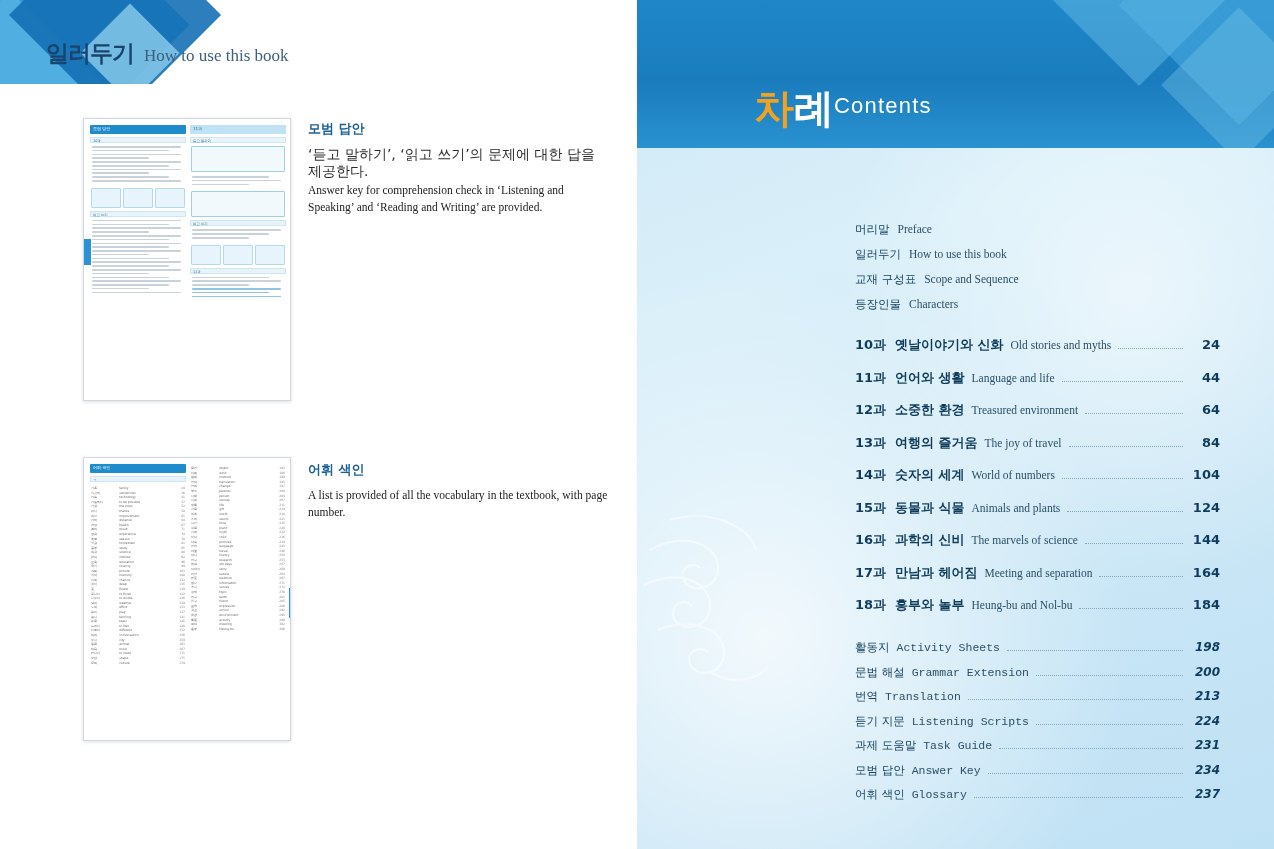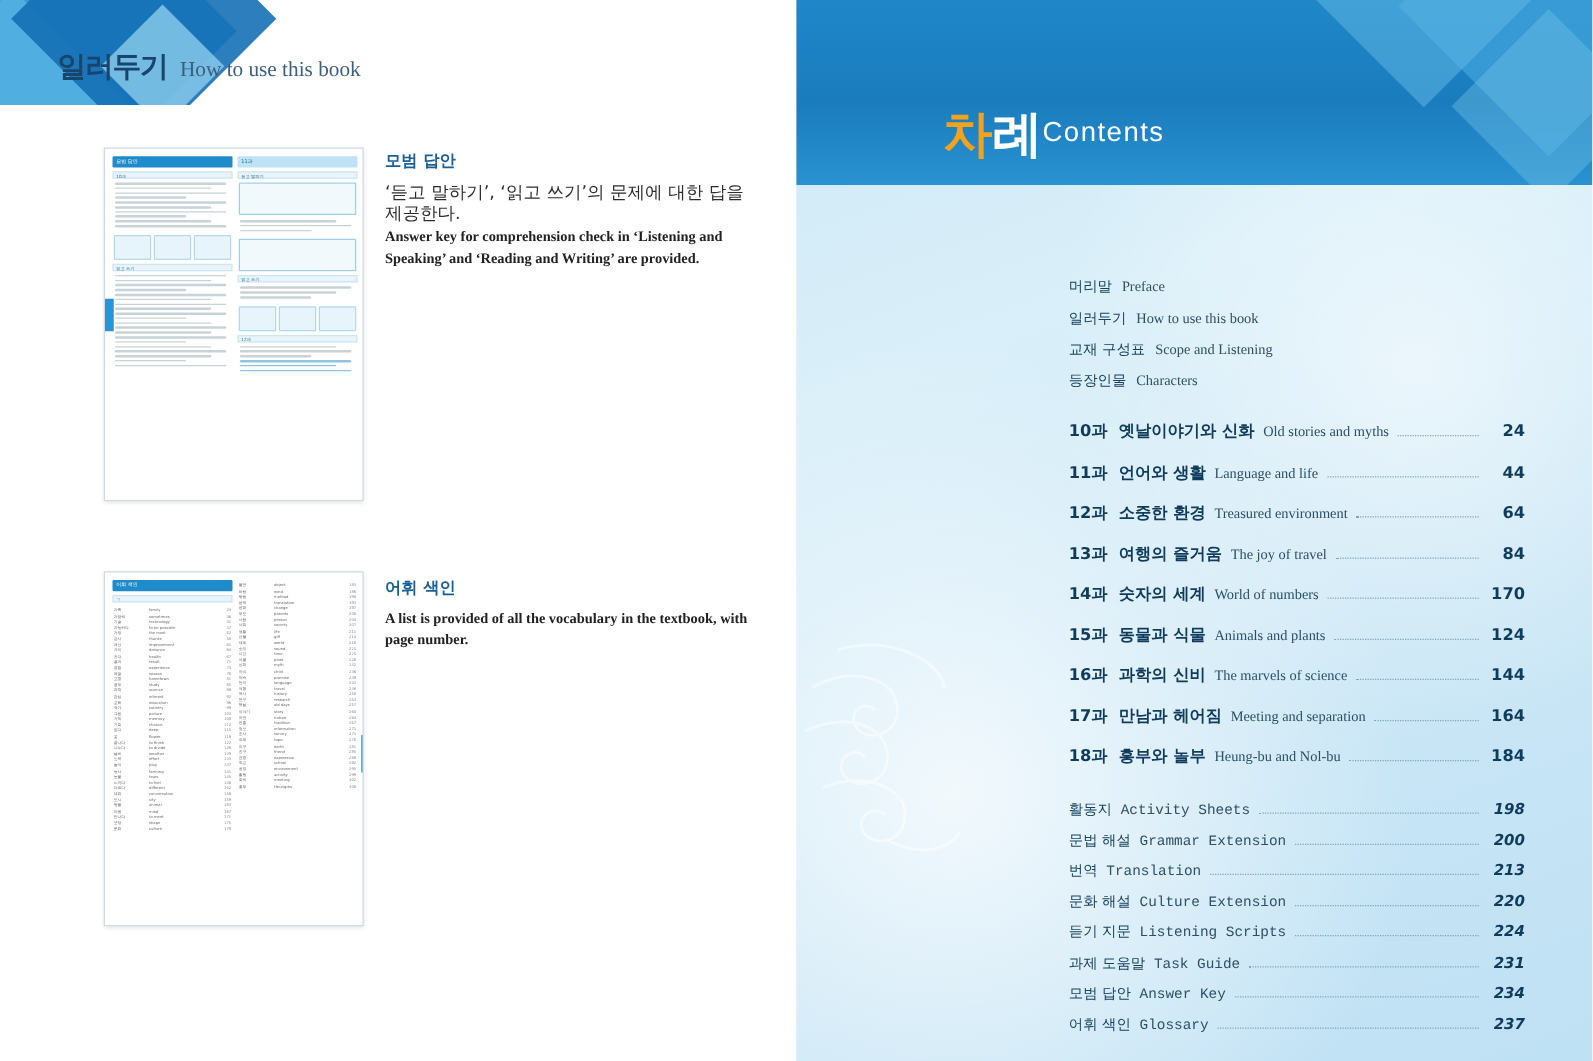--- a/index.html
+++ b/index.html
@@ -202,21 +202,20 @@
     margin: 0 0 2px 0;
     font-family: "DejaVu Sans", sans-serif;
     font-size: 14px;
     line-height: 17px;
     color: #2c2c2c;
   }
   .callout p.en {
     font-family: "Liberation Serif", serif;
     font-size: 11.5px;
     color: #222;
-    font-weight: bold;
   }
 
   
   .page-right {
     position: absolute;
     left: 637px; top: 0;
     width: 637px; height: 849px;
     overflow: hidden;
     background:
       radial-gradient(circle at 20% 75%, rgba(255,255,255,0.75) 0%, rgba(255,255,255,0) 45%),
@@ -908,21 +907,21 @@
     <div class="toc-front-row">
       <span class="toc-ko">머리말</span>
       <span class="toc-en">Preface</span>
     </div>
     <div class="toc-front-row">
       <span class="toc-ko">일러두기</span>
       <span class="toc-en">How to use this book</span>
     </div>
     <div class="toc-front-row">
       <span class="toc-ko">교재 구성표</span>
-      <span class="toc-en">Scope and Listening</span>
+      <span class="toc-en">Scope and Sequence</span>
     </div>
     <div class="toc-front-row">
       <span class="toc-ko">등장인물</span>
       <span class="toc-en">Characters</span>
     </div>
   </div>
 
   <div class="toc-units">
     <div class="toc-unit-row">
       <span class="u-num">10과</span>
@@ -950,21 +949,21 @@
       <span class="u-ko">여행의 즐거움</span>
       <span class="u-en">The joy of travel</span>
       <span class="dots"></span>
       <span class="u-pg">84</span>
     </div>
     <div class="toc-unit-row">
       <span class="u-num">14과</span>
       <span class="u-ko">숫자의 세계</span>
       <span class="u-en">World of numbers</span>
       <span class="dots"></span>
-      <span class="u-pg">170</span>
+      <span class="u-pg">104</span>
     </div>
     <div class="toc-unit-row">
       <span class="u-num">15과</span>
       <span class="u-ko">동물과 식물</span>
       <span class="u-en">Animals and plants</span>
       <span class="dots"></span>
       <span class="u-pg">124</span>
     </div>
     <div class="toc-unit-row">
       <span class="u-num">16과</span>
@@ -1002,26 +1001,20 @@
       <span class="b-dots"></span>
       <span class="b-pg">200</span>
     </div>
     <div class="toc-back-row">
       <span class="b-ko">번역</span>
       <span class="b-en">Translation</span>
       <span class="b-dots"></span>
       <span class="b-pg">213</span>
     </div>
     <div class="toc-back-row">
-      <span class="b-ko">문화 해설</span>
-      <span class="b-en">Culture Extension</span>
-      <span class="b-dots"></span>
-      <span class="b-pg">220</span>
-    </div>
-    <div class="toc-back-row">
       <span class="b-ko">듣기 지문</span>
       <span class="b-en">Listening Scripts</span>
       <span class="b-dots"></span>
       <span class="b-pg">224</span>
     </div>
     <div class="toc-back-row">
       <span class="b-ko">과제 도움말</span>
       <span class="b-en">Task Guide</span>
       <span class="b-dots"></span>
       <span class="b-pg">231</span>

